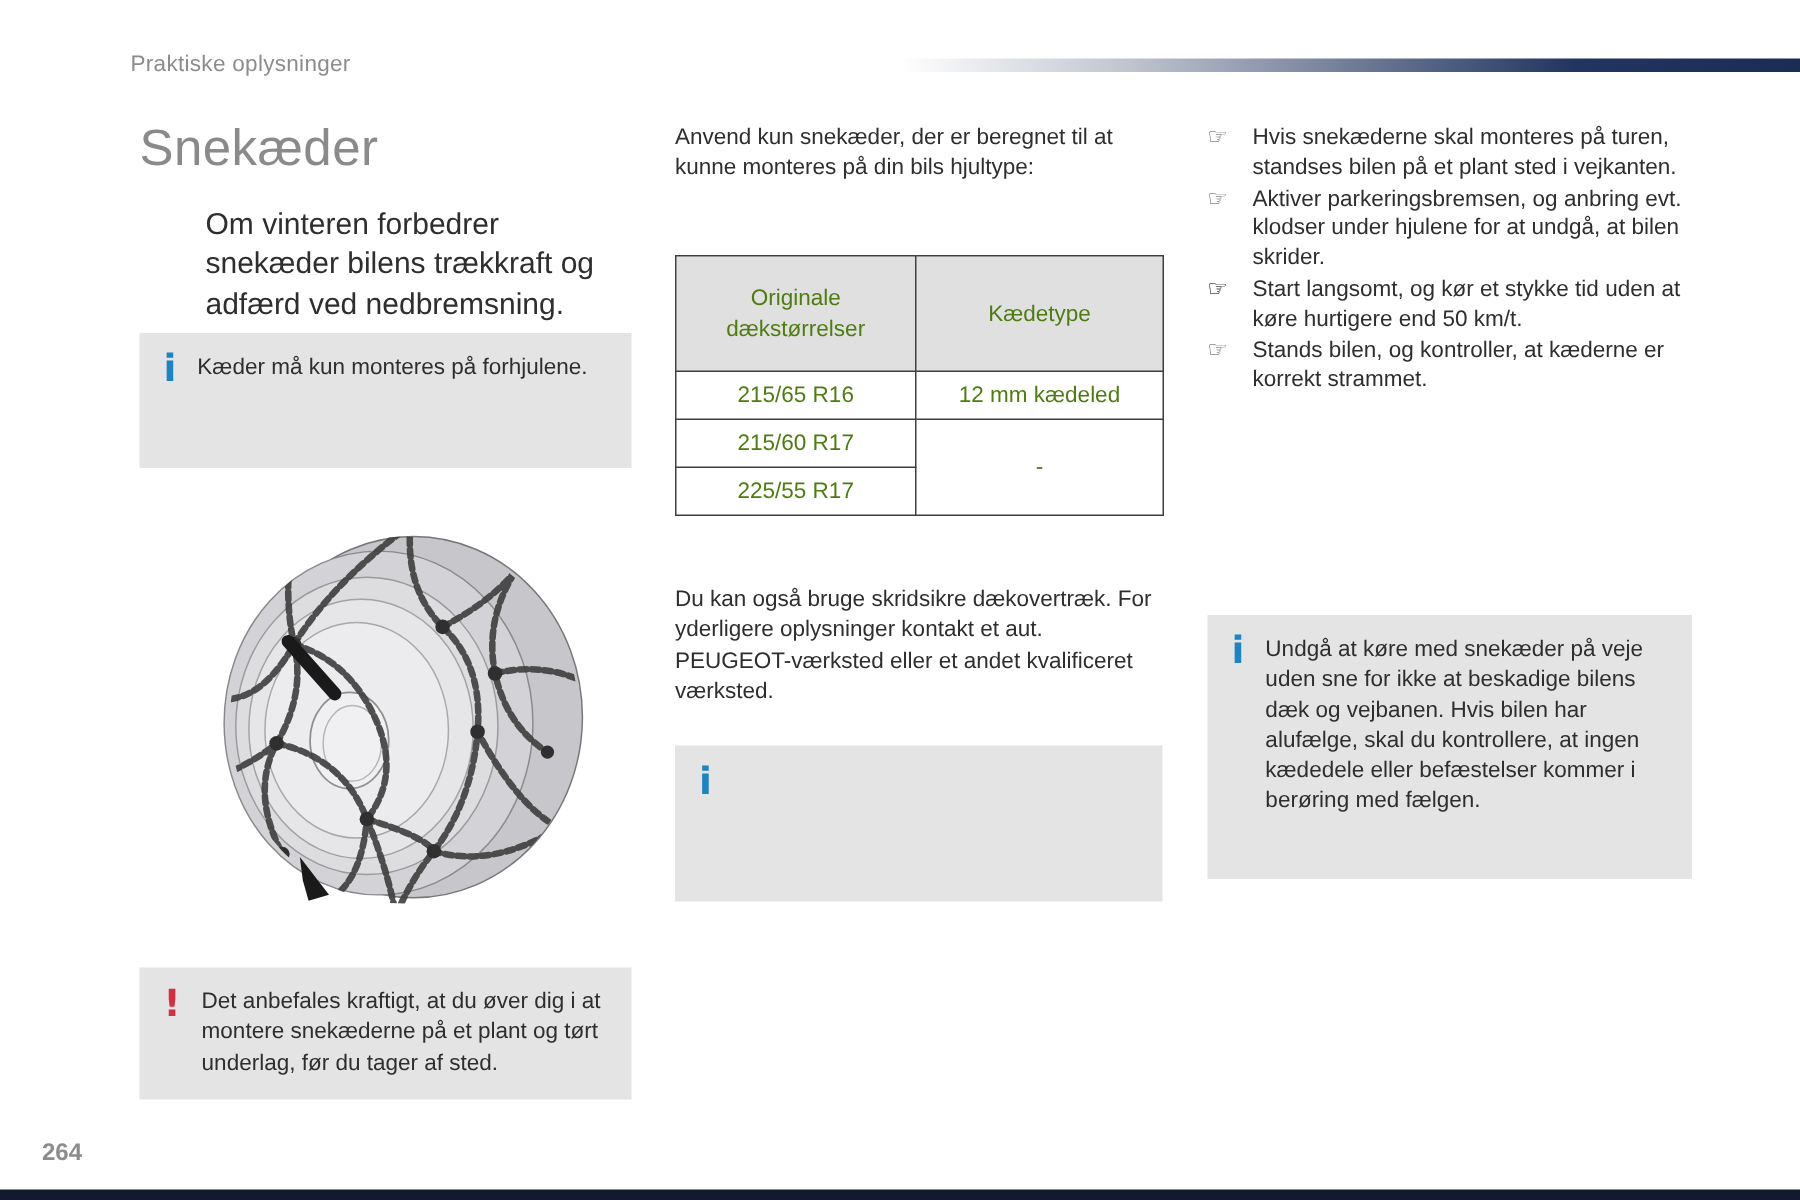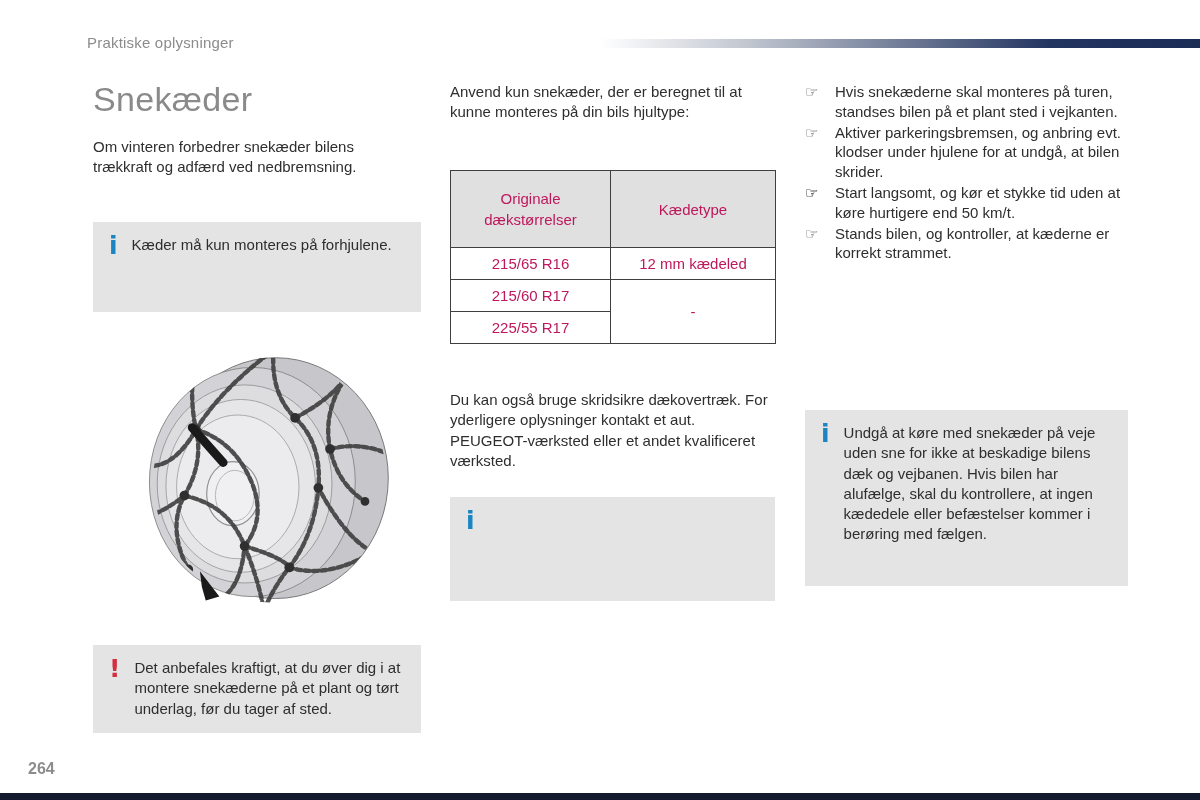--- a/index.html
+++ b/index.html
@@ -22,21 +22,21 @@
     background:linear-gradient(to right, rgba(29,47,83,0) 0%, rgba(29,47,83,.28) 25%, #223460 75%, #1b2c55 100%);
   }
   .bottom-bar {
     position:absolute; left:0; bottom:0; width:1200px; height:7px;
     background:#141a2e;
   }
 
   
   .col-left { position:absolute; left:93px; top:80px; width:330px; }
   .page-title { font-size:34px; font-weight:400; color:#8a8a8a; letter-spacing:.3px; }
-  .intro-left { margin-top:18px; font-size:15px; line-height:1.32; color:#2e2e2e; max-width:300px; }
+  .intro-left { margin-top:18px; font-size:20px; line-height:1.32; color:#2e2e2e; max-width:300px;margin-left:44px; }
 
   .note-box {
     background:#e4e4e4;
     display:flex; align-items:flex-start; gap:14px;
     padding:13px 16px;
   }
   .note-box .glyph {
     font-weight:bold; font-size:25px; line-height:1;
     font-family:"DejaVu Sans", sans-serif;
     margin-top:-2px;
@@ -52,21 +52,21 @@
 
   .wheel-figure { position:absolute; left:128px; top:348px; width:272px; height:268px; }
 
   
   .col-mid-intro { position:absolute; left:450px; top:82px; width:320px;
     font-size:15px; line-height:1.35; }
 
   table.chain-table {
     position:absolute; left:450px; top:170px;
     border-collapse:collapse; table-layout:fixed;
-    width:325px; font-size:15px; color:#be185d;
+    width:325px; font-size:15px; color:#4d7c0f;
   }
   .chain-table th, .chain-table td {
     border:1px solid #3f3f3f; text-align:center; vertical-align:middle;
     padding:6px 8px;
   }
   .chain-table th {
     background:#e0e0e0; font-weight:400; height:77px; line-height:1.4;
   }
   .chain-table td { height:32px; }
   .chain-table .col-tire  { width:160px; }

